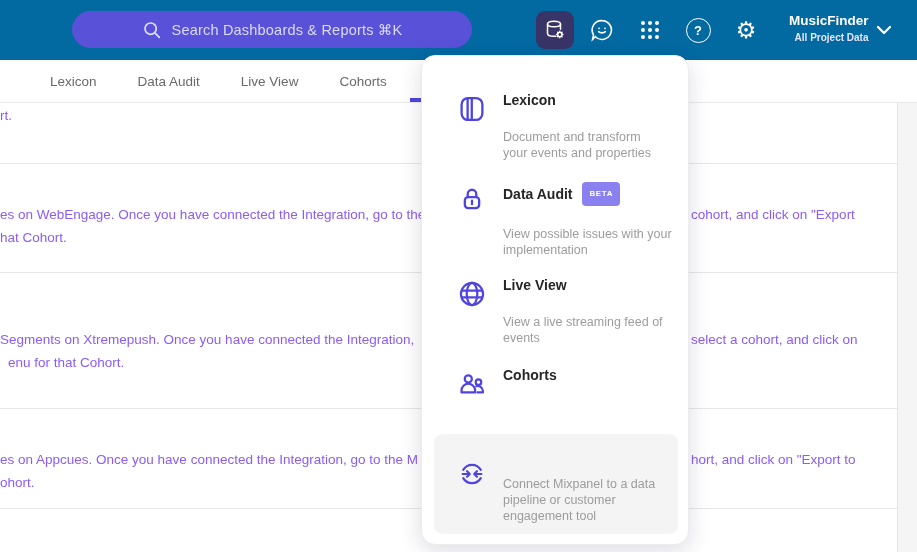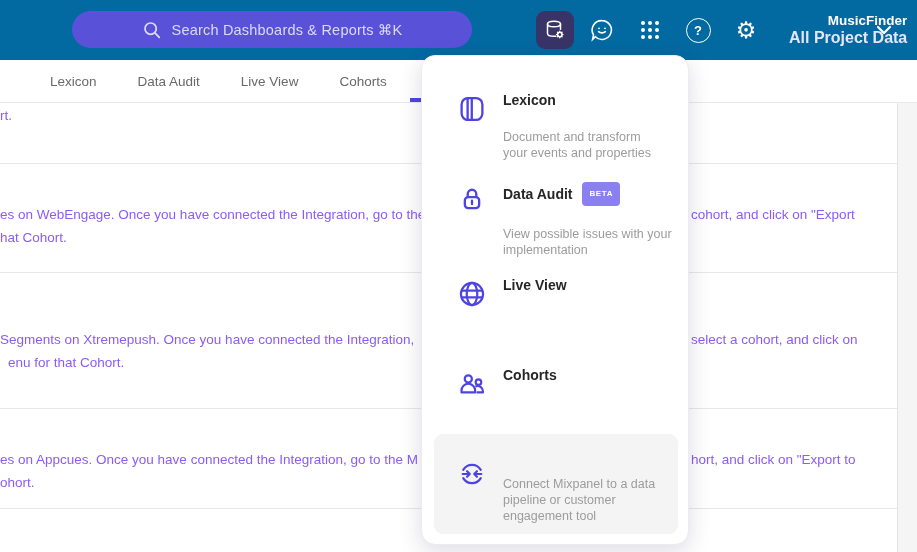--- a/index.html
+++ b/index.html
@@ -13,21 +13,21 @@
   .search-pill span { color:#d9dbf6; font-size:14.5px; letter-spacing:.2px; }
   .hdr-btn { position:absolute; display:flex; align-items:center; justify-content:center; cursor:pointer; }
   .active-btn { left:536px; top:11px; width:38px; height:38px; border-radius:9px; background:#393468; }
   .hdr-ico { width:28px; height:28px; top:16px; }
   .gear-glyph { color:#ffffff; font-size:23px; line-height:28px; font-family:"DejaVu Sans", sans-serif; }
   .q-circle { width:25px; height:25px; border:1.7px solid #ffffff; border-radius:50%;
     display:flex; align-items:center; justify-content:center; }
   .q-circle span { color:#ffffff; font-size:13px; font-weight:bold; }
   .project { position:absolute; left:789px; top:12px; cursor:pointer;text-align:right; }
   .project .pname { color:#ffffff; font-size:13.5px; font-weight:bold; line-height:18px; }
-  .project .pscope { color:#e6e4fb; font-size:16px; font-weight:bold; line-height:15px; }
+  .project .pscope { color:#e6e4fb; font-size:10px; font-weight:bold; line-height:15px; }
   .chev { position:absolute; left:876px; top:25px; }
 
   
   .nav { position:absolute; left:0; top:60px; width:917px; height:43px; background:#ffffff;
     border-bottom:1px solid #e9e9e9; z-index:4; }
   .tabs { display:flex; align-items:center; height:100%; padding-left:50px; gap:41px; }
   .tab { color:#696969; font-size:13.5px; cursor:pointer; white-space:nowrap; }
   .tab-indicator { position:absolute; left:410px; bottom:0px; width:50px; height:4px; background:#4f44e0; }
 
   
@@ -212,20 +212,22 @@
         <svg width="30" height="30" viewBox="0 0 26 26">
             <g stroke="#4f44e0" stroke-width="1.9" fill="none">
           <circle cx="13" cy="13" r="9.6"></circle>
           <path d="M4 10 h18 M4 16 h18"></path>
           <ellipse cx="13" cy="13" rx="4.6" ry="9.6"></ellipse>
         </g>
           </svg>
       </span>
       <div class="mi-text">
         <div class="mi-title">Live View</div>
+        <div class="mi-desc">View a live streaming feed of
+events</div>
       </div>
     </div>
 
     <div class="menu-item" style="top:310px">
       <span class="mi-icon">
         <svg width="30" height="30" viewBox="0 0 26 26">
             <g stroke="#4f44e0" stroke-width="1.9" fill="none" stroke-linecap="round" stroke-linejoin="round">
           <circle cx="9.8" cy="8.6" r="3.1"></circle>
           <path d="M3.9 20.3 v-1.6 a5.9 5.9 0 0 1 11.8 0 v1.6 z"></path>
           <circle cx="18.6" cy="11.4" r="2.4"></circle>

